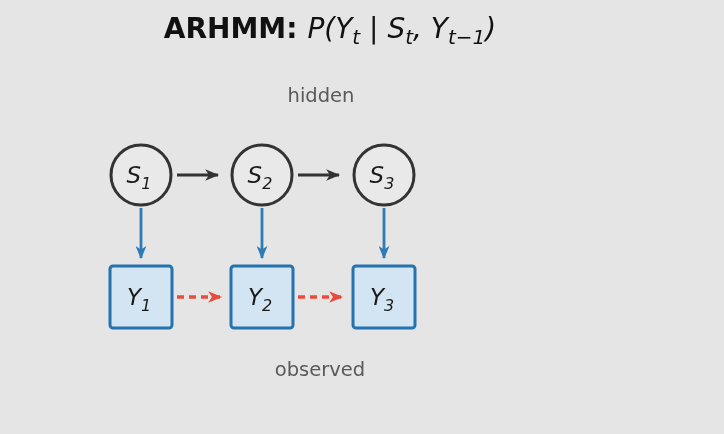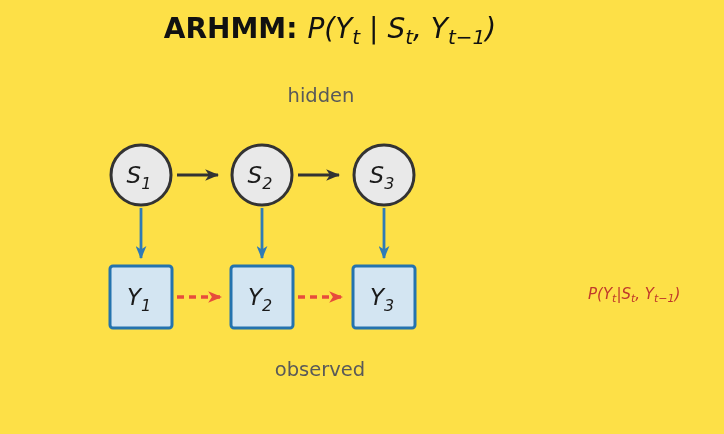--- a/index.html
+++ b/index.html
@@ -5,21 +5,21 @@
   html, body {
     margin: 0;
     padding: 0;
     background: #ffffff;
     font-family: "DejaVu Sans", "Liberation Sans", sans-serif;
   }
   .stage {
     position: relative;
     width: 724px;
     height: 434px;
-    background: #fde047;
+    background: #e5e5e5;
     overflow: hidden;
   }
   .title {
     position: absolute;
     left: 0;
     top: 12px;
     width: 660px;
     text-align: center;
     font-size: 28px;
     color: #111111;
@@ -105,17 +105,14 @@
 
     <rect x="110" y="266" width="62" height="62" rx="3" fill="#d3e5f2" stroke="#2473ae" stroke-width="3"></rect>
     <rect x="231" y="266" width="62" height="62" rx="3" fill="#d3e5f2" stroke="#2473ae" stroke-width="3"></rect>
     <rect x="353" y="266" width="62" height="62" rx="3" fill="#d3e5f2" stroke="#2473ae" stroke-width="3"></rect>
 
     <text x="139" y="305" font-size="23" text-anchor="middle" class="node-label"><tspan>Y</tspan><tspan font-size="16" dy="6">1</tspan></text>
     <text x="260" y="305" font-size="23" text-anchor="middle" class="node-label"><tspan>Y</tspan><tspan font-size="16" dy="6">2</tspan></text>
     <text x="382" y="305" font-size="23" text-anchor="middle" class="node-label"><tspan>Y</tspan><tspan font-size="16" dy="6">3</tspan></text>
   </svg>
 
-  <div class="side-formula">
-    <span class="mi">P(Y</span><span class="msub">t</span><span class="mi">|S</span><span class="msub">t</span><span class="mi">, Y</span><span class="msub">t−1</span><span class="mi">)</span>
-  </div>
 
 </div>
 
 </body></html>

